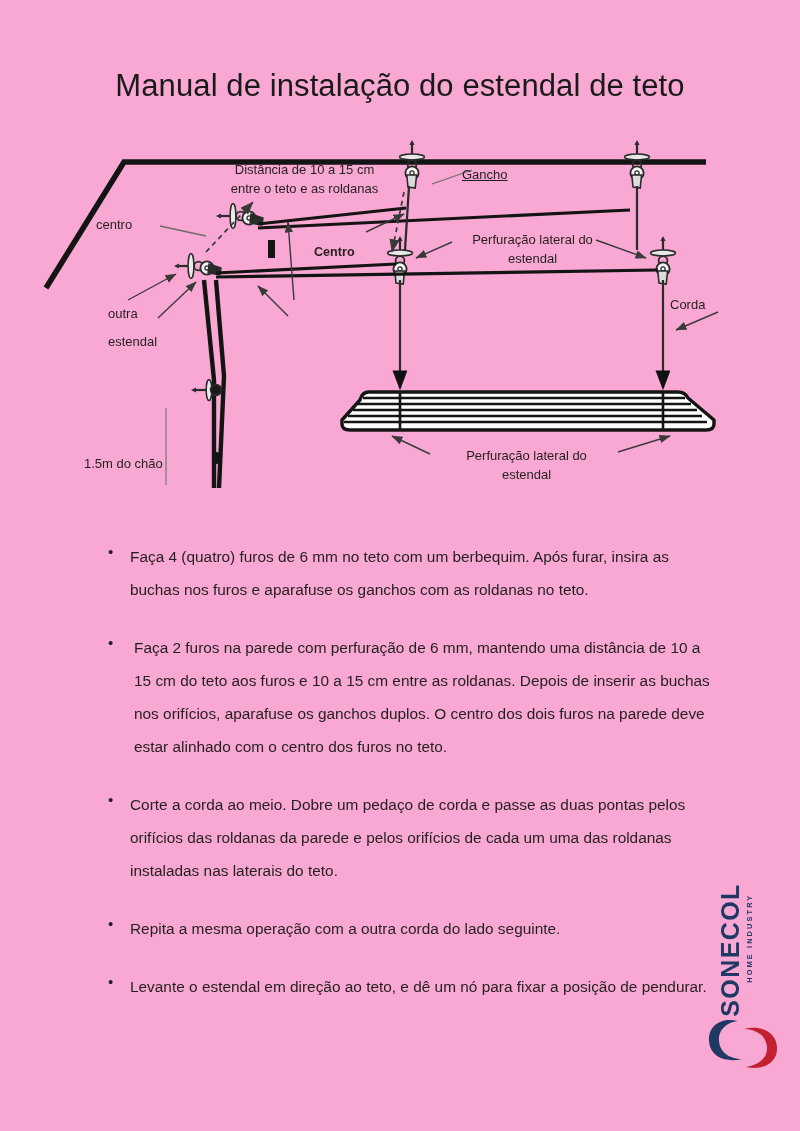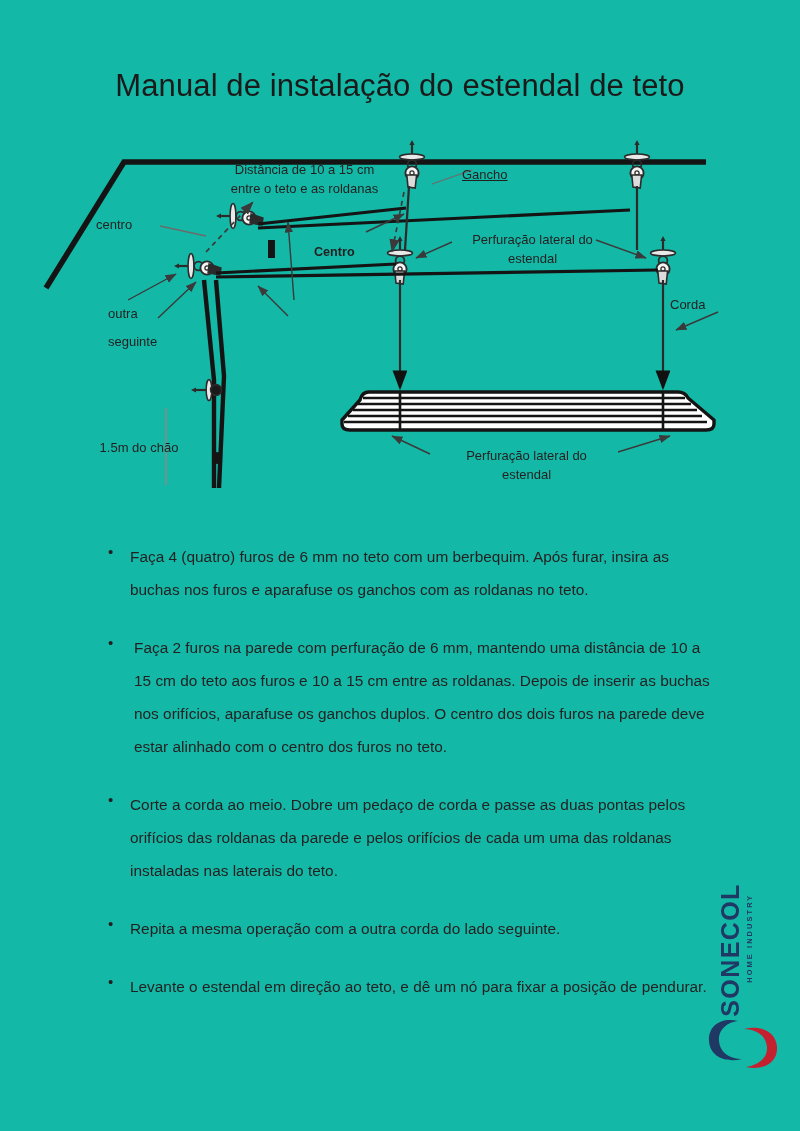--- a/index.html
+++ b/index.html
@@ -8,21 +8,21 @@
     background: #ffffff;
   }
   body {
     font-family: "Liberation Sans", sans-serif;
     color: #231f20;
   }
   .page {
     position: relative;
     width: 800px;
     height: 1131px;
-    background: #14b8a6;
+    background: #f9a8d4;
     overflow: hidden;
   }
 
   
   .title {
     position: absolute;
     top: 68px;
     left: 0;
     width: 800px;
     text-align: center;
@@ -253,24 +253,24 @@
     <div class="dlabel left" style="left:96px; top:75px; width:70px;">centro</div>
 
     <div class="dlabel bold left" style="left:314px; top:103px; width:70px;">Centro</div>
 
     <div class="dlabel" style="left:450px; top:90px; width:165px;">Perfuração lateral do estendal</div>
 
     <div class="dlabel left" style="left:670px; top:155px; width:70px;">Corda</div>
 
     <div class="dlabel left" style="left:108px; top:164px; width:60px;">outra</div>
 
-    <div class="dlabel left" style="left:108px; top:192px; width:80px;">seguinte</div>
-
-
-    <div class="dlabel left" style="left:84px; top:298px; width:110px;text-align:center;">1.5m do chão</div>
+    <div class="dlabel left" style="left:108px; top:192px; width:80px;">estendal</div>
+
+
+    <div class="dlabel left" style="left:84px; top:314px; width:110px;">1.5m do chão</div>
 
     <div class="dlabel" style="left:444px; top:306px; width:165px;">Perfuração lateral do estendal</div>
   </div>
 
   <div class="instructions">
     <div class="bullet-item">Faça 4 (quatro) furos de 6 mm no teto com um berbequim. Após furar, insira as buchas nos furos e aparafuse os ganchos com as roldanas no teto.</div>
     <div class="bullet-item indented">Faça 2 furos na parede com perfuração de 6 mm, mantendo uma distância de 10 a 15 cm do teto aos furos e 10 a 15 cm entre as roldanas. Depois de inserir as buchas nos orifícios, aparafuse os ganchos duplos. O centro dos dois furos na parede deve estar alinhado com o centro dos furos no teto.</div>
     <div class="bullet-item">Corte a corda ao meio. Dobre um pedaço de corda e passe as duas pontas pelos orifícios das roldanas da parede e pelos orifícios de cada um uma das roldanas instaladas nas laterais do teto.</div>
     <div class="bullet-item">Repita a mesma operação com a outra corda do lado seguinte.</div>
     <div class="bullet-item">Levante o estendal em direção ao teto, e dê um nó para fixar a posição de pendurar.</div>

